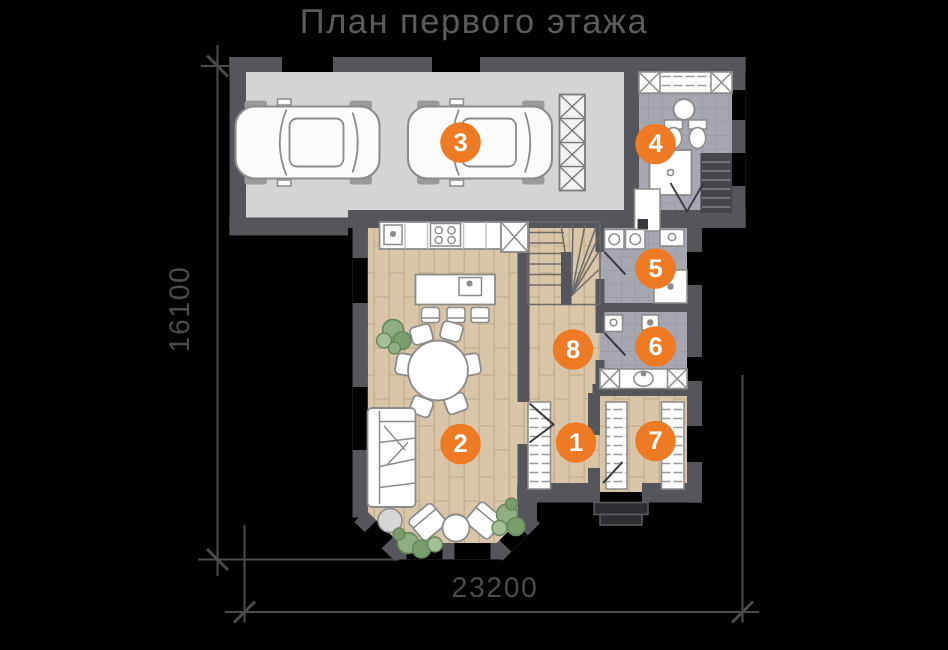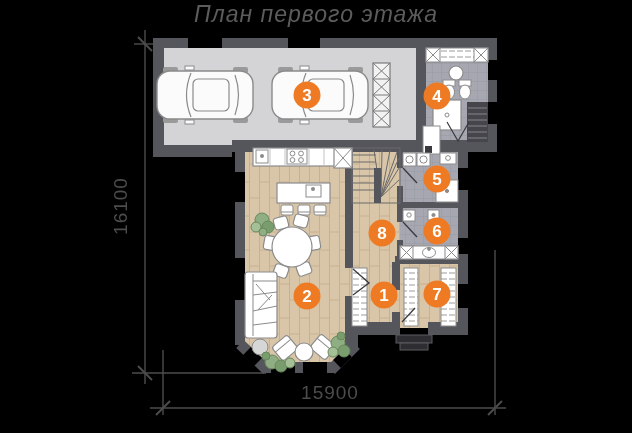--- a/index.html
+++ b/index.html
@@ -3,21 +3,21 @@
 <meta charset="utf-8">
 <style>
   html,body{margin:0;padding:0;background:#000;}
   .stage{
     position:relative;width:632px;height:433px;background:var(--bg,#000);
     overflow:hidden;font-family:"Liberation Sans",sans-serif;
   }
   .stage svg{position:absolute;left:0;top:0;}
   .title{
     position:absolute;left:0;top:1px;width:100%;text-align:center;
-    font-size:23px;letter-spacing:1px;color:var(--title,#5c5c5c);font-weight:400;font-style:italic;
+    font-size:23px;letter-spacing:1px;color:var(--title,#5c5c5c);font-weight:400;
   }
   .dim{position:absolute;color:var(--dim,#4e4e4e);font-size:19px;letter-spacing:1px;}
   .dim-left{left:91px;top:195px;width:60px;text-align:center;transform:rotate(-90deg);}
   .dim-bottom{left:290px;top:382px;width:80px;text-align:center;}
   .marker{
     position:absolute;width:27px;height:27px;border-radius:50%;
     background:var(--accent,#ee7a24);color:#fff;font-size:17px;font-weight:bold;
     display:flex;align-items:center;justify-content:center;
     transform:translate(-50%,-50%);line-height:1;
   }
@@ -390,15 +390,15 @@
   <div class="marker" style="left:384px;top:295px">1</div>
   <div class="marker" style="left:307px;top:296px">2</div>
   <div class="marker" style="left:307px;top:95px">3</div>
   <div class="marker" style="left:437px;top:96px">4</div>
   <div class="marker" style="left:437px;top:179px">5</div>
   <div class="marker" style="left:437px;top:231px">6</div>
   <div class="marker" style="left:437px;top:294px">7</div>
   <div class="marker" style="left:382px;top:233px">8</div>
 
   <div class="dim dim-left">16100</div>
-  <div class="dim dim-bottom">15900</div>
+  <div class="dim dim-bottom">23200</div>
 
 </div>
 
 </body></html>

